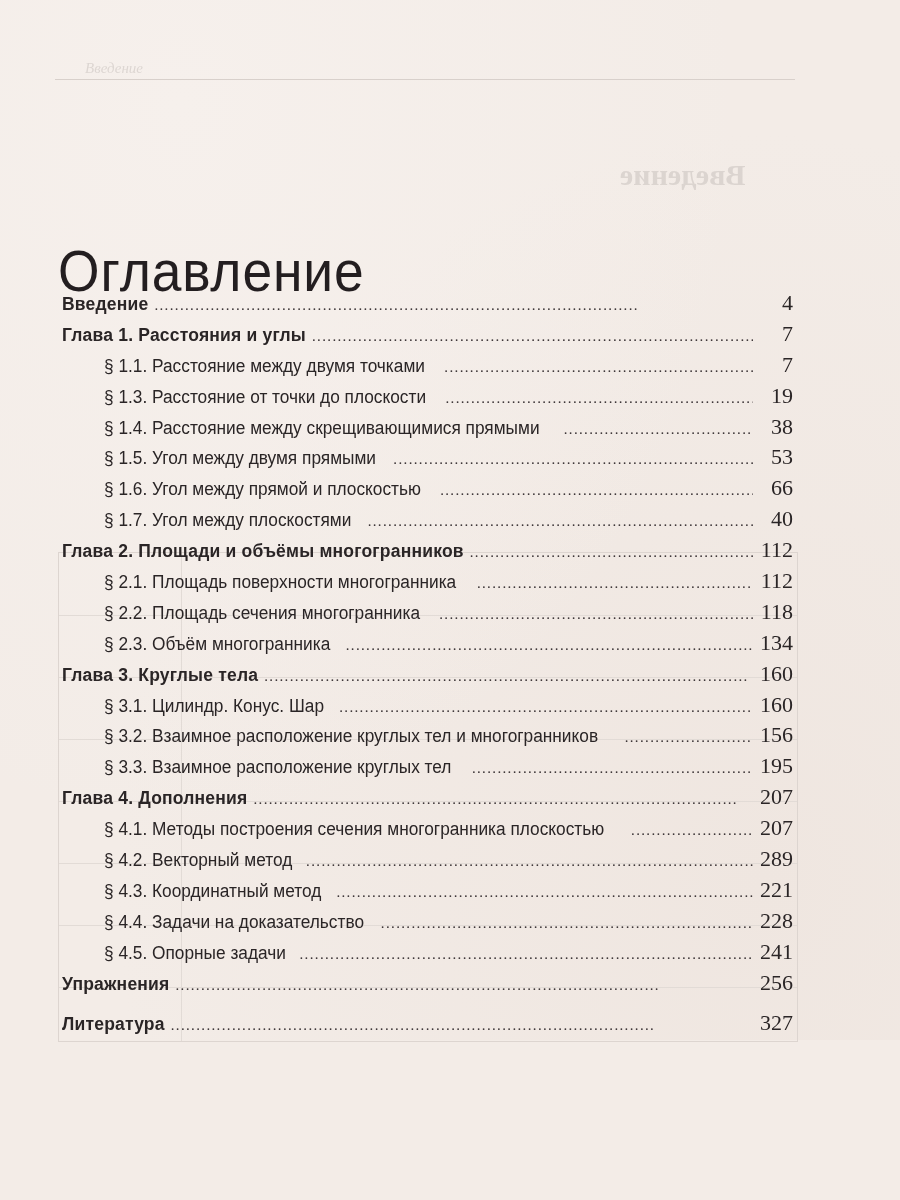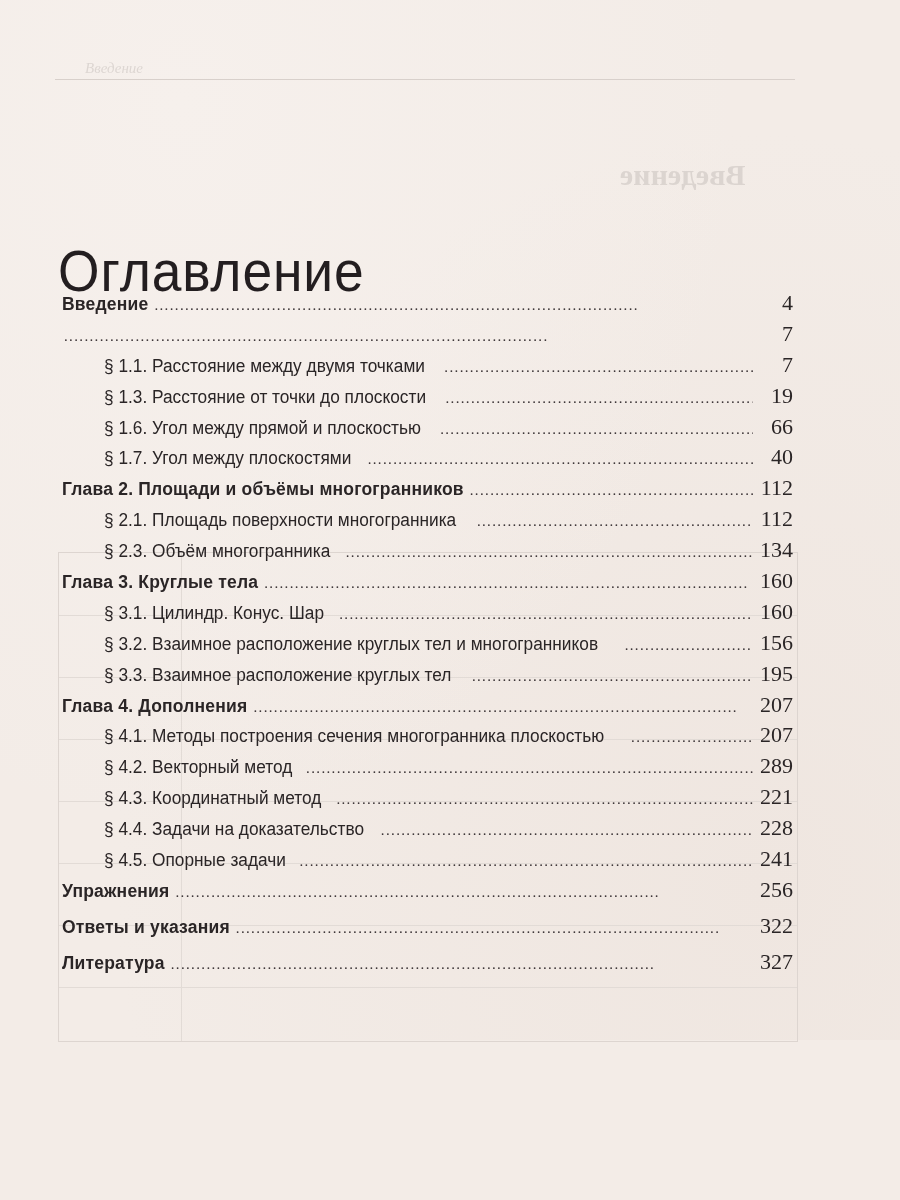--- a/index.html
+++ b/index.html
@@ -79,54 +79,70 @@
 
   <h1 class="title">Оглавление</h1>
 
   <div class="toc" id="toc">
       <div class="toc-row chapter">
         <span class="toc-text">Введение</span>
         <span class="leader"></span>
         <span class="toc-page">4</span>
       </div>
       <div class="toc-row chapter">
+        <span class="toc-text">Глава 1.  Расстояния и углы</span>
         <span class="leader"></span>
         <span class="toc-page">7</span>
       </div>
       <div class="toc-row section">
         <span class="toc-text">§ 1.1.  Расстояние между двумя точками</span>
         <span class="leader"></span>
         <span class="toc-page">7</span>
       </div>
       <div class="toc-row section">
         <span class="toc-text">§ 1.3.  Расстояние от точки до плоскости</span>
         <span class="leader"></span>
         <span class="toc-page">19</span>
       </div>
       <div class="toc-row section">
+        <span class="toc-text">§ 1.4.  Расстояние между скрещивающимися прямыми</span>
+        <span class="leader"></span>
+        <span class="toc-page">38</span>
+      </div>
+      <div class="toc-row section">
+        <span class="toc-text">§ 1.5.  Угол между двумя прямыми</span>
+        <span class="leader"></span>
+        <span class="toc-page">53</span>
+      </div>
+      <div class="toc-row section">
         <span class="toc-text">§ 1.6.  Угол между прямой и плоскостью</span>
         <span class="leader"></span>
         <span class="toc-page">66</span>
       </div>
       <div class="toc-row section">
         <span class="toc-text">§ 1.7.  Угол между плоскостями</span>
         <span class="leader"></span>
         <span class="toc-page">40</span>
       </div>
       <div class="toc-row chapter">
         <span class="toc-text">Глава 2.  Площади и объёмы многогранников</span>
         <span class="leader"></span>
         <span class="toc-page">112</span>
       </div>
       <div class="toc-row section">
         <span class="toc-text">§ 2.1.  Площадь поверхности многогранника</span>
         <span class="leader"></span>
         <span class="toc-page">112</span>
       </div>
       <div class="toc-row section">
+        <span class="toc-text">§ 2.2.  Площадь сечения многогранника</span>
+        <span class="leader"></span>
+        <span class="toc-page">118</span>
+      </div>
+      <div class="toc-row section">
         <span class="toc-text">§ 2.3.  Объём многогранника</span>
         <span class="leader"></span>
         <span class="toc-page">134</span>
       </div>
       <div class="toc-row chapter">
         <span class="toc-text">Глава 3.  Круглые тела</span>
         <span class="leader"></span>
         <span class="toc-page">160</span>
       </div>
       <div class="toc-row section">
@@ -173,25 +189,20 @@
         <span class="toc-text">§ 4.5.  Опорные задачи</span>
         <span class="leader"></span>
         <span class="toc-page">241</span>
       </div>
       <div class="toc-row chapter">
         <span class="toc-text">Упражнения</span>
         <span class="leader"></span>
         <span class="toc-page">256</span>
       </div>
       <div class="gap"></div>
-      <div class="toc-row chapter">
-        <span class="toc-text">Ответы и указания</span>
-        <span class="leader"></span>
-        <span class="toc-page">322</span>
-      </div>
       <div class="gap"></div>
       <div class="toc-row chapter">
         <span class="toc-text">Литература</span>
         <span class="leader"></span>
         <span class="toc-page">327</span>
       </div>
     </div>
 </div>
 
 </body></html>

